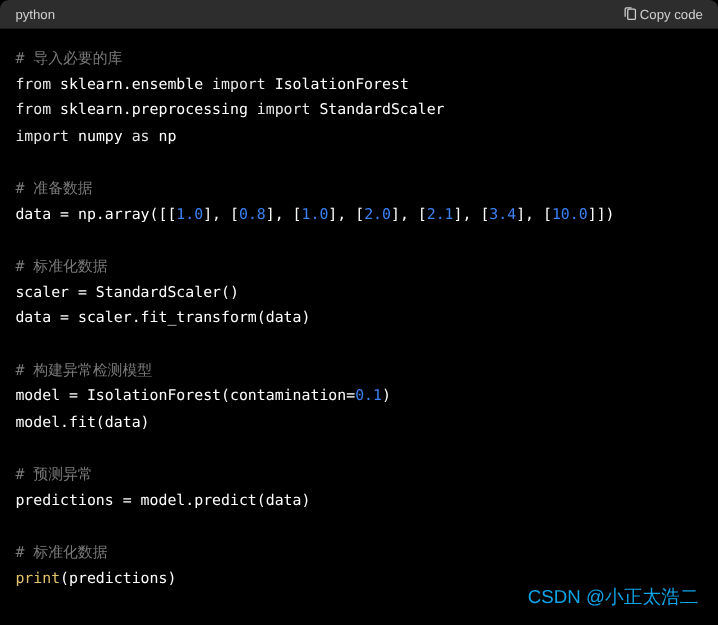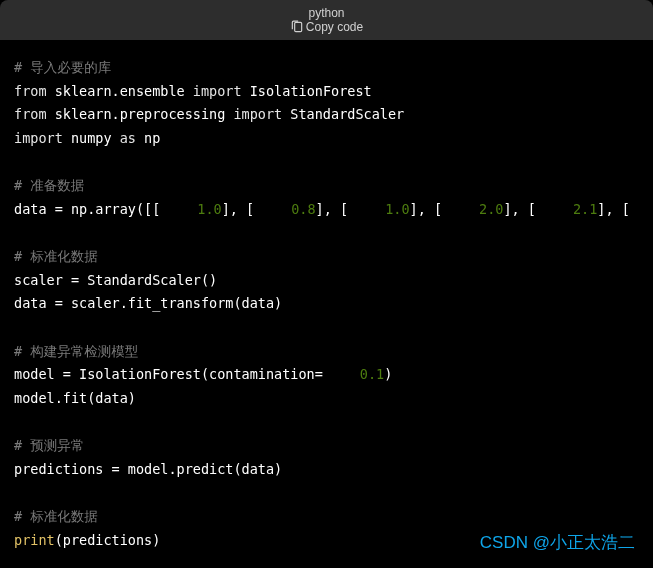--- a/index.html
+++ b/index.html
@@ -13,27 +13,26 @@
     }
     .code-block {
       width: 100%;
       height: 100%;
       background: #000;
       border-radius: 8px;
       overflow: hidden;
     }
     .header {
       display: flex;
-      justify-content: flex-end;
+      justify-content: space-between;
       align-items: center;
       padding: 6px 14px;
       background: #2d2d2d;
       color: #c0c0c0;
       font-size: 12px;
-      flex-direction: column;
     }
     .lang-label { color: #d0d0d0; }
     .copy-btn {
       display: flex;
       align-items: center;
       gap: 2px;
       cursor: pointer;
       color: #d0d0d0;
       font-size: 12px;
     }
@@ -42,21 +41,21 @@
       padding: 16px 14px;
       font-family: 'Consolas', 'Monaco', monospace;
       font-size: 13.5px;
       line-height: 1.75;
       color: #fff;
       white-space: pre;
     }
     .cmt { color: #7a7a7a; }
     .kw { color: #e5e5e5; }
     .fn { color: #e2c266; }
-    .num { color: #4d7c0f; margin-left: 37px; }
+    .num { color: #3b82f6; }
     .watermark {
       position: absolute;
       bottom: 14px;
       right: 18px;
       color: #0ea5e9;
       font-size: 17px;
       font-family: Arial, 'Microsoft YaHei', sans-serif;
       pointer-events: none;
     }
   </style>

